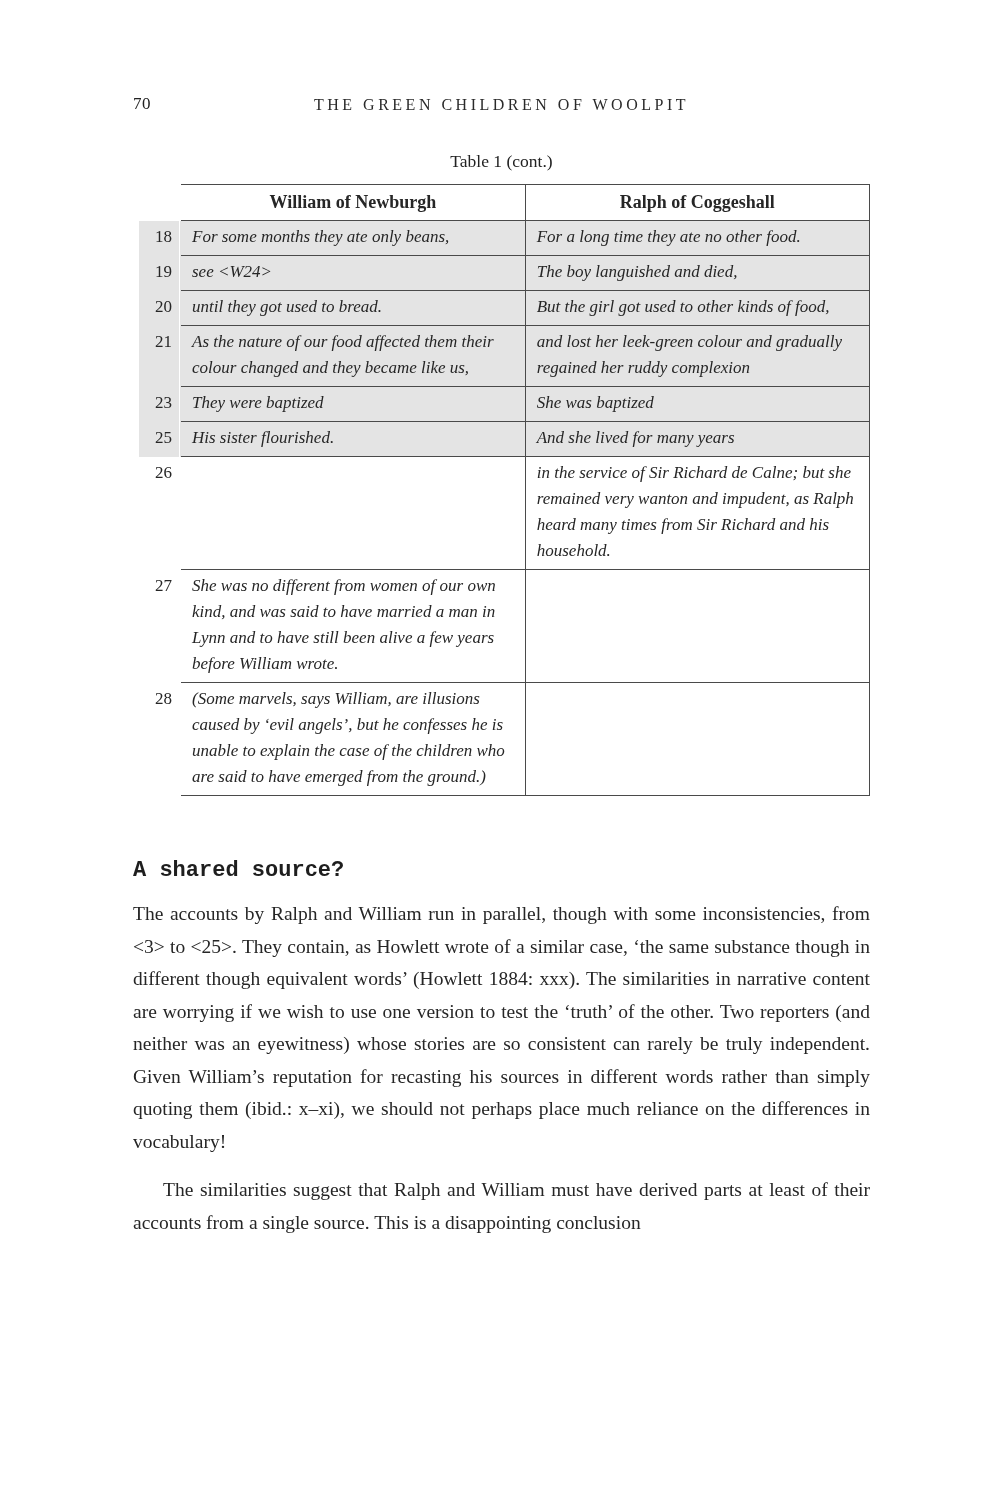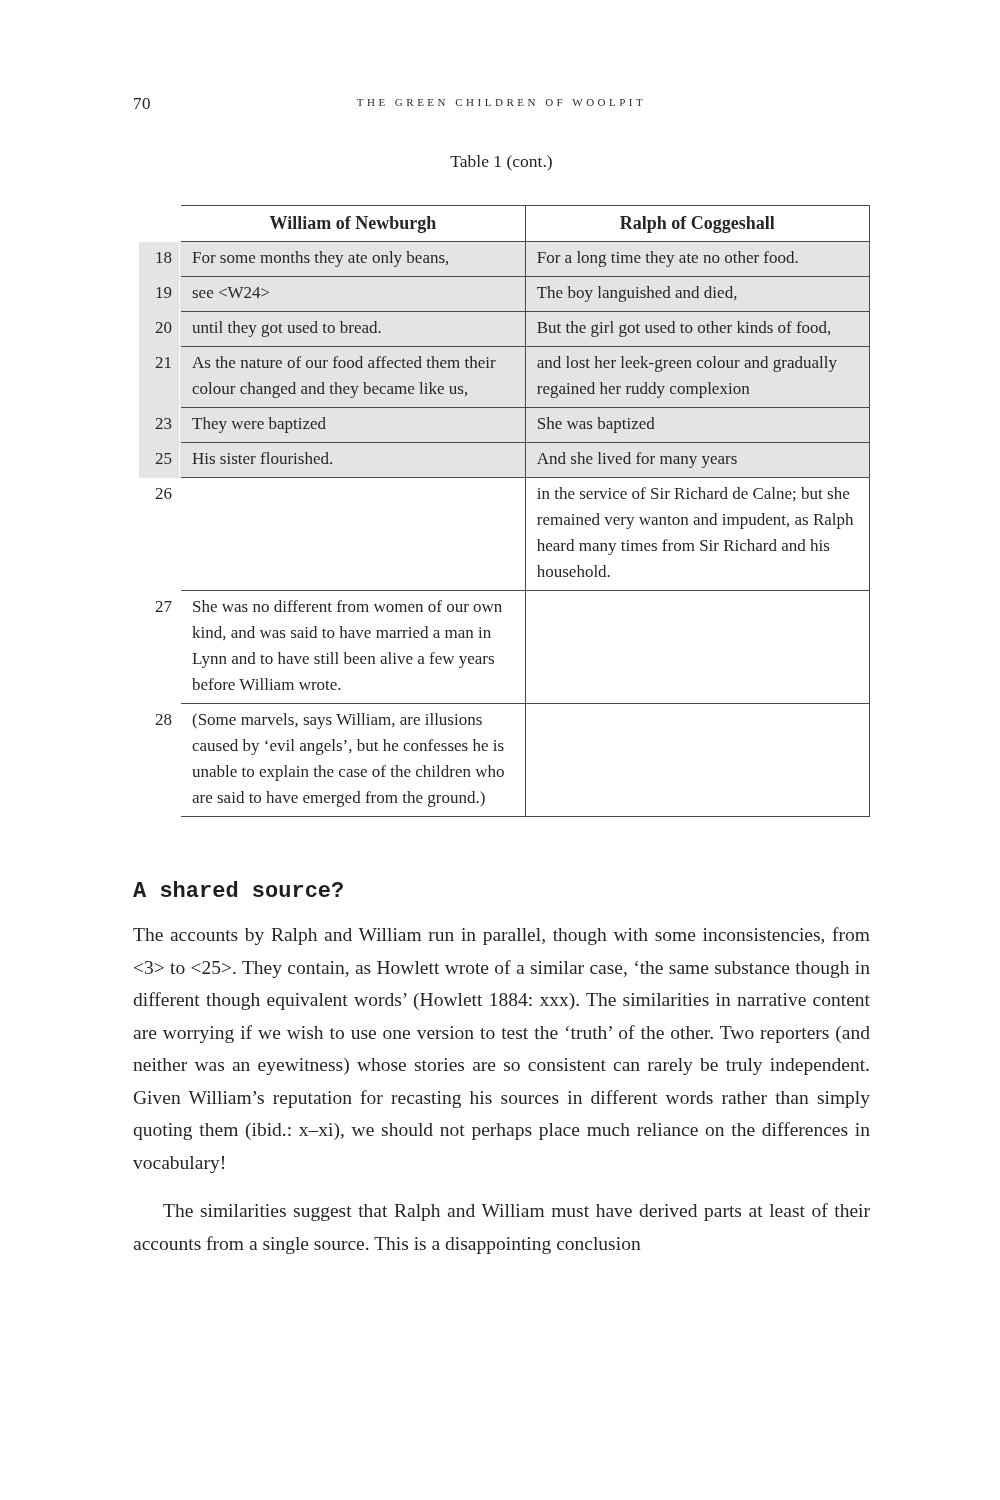--- a/index.html
+++ b/index.html
@@ -22,35 +22,35 @@
   }
   .page-number {
     position: absolute;
     left: 0;
     top: 94px;
     font-size: 17px;
     letter-spacing: 0.5px;
   }
   .running-title {
     text-align: center;
-    font-size: 11px;
+    font-size: 16px;
     letter-spacing: 3.5px;
     color: #2a2a2a;
   }
 
   
   .table-caption {
     text-align: center;
     margin-top: 33px;
     font-size: 17.5px;
     font-family: Liberation Serif, serif;
   }
 
   
-  .table-wrap { margin-top: 33px; margin-left: 6px; }
+  .table-wrap { margin-top: 12px; margin-left: 6px; }
   table.cmp {
     border-collapse: collapse;
     table-layout: fixed;
     font-size: 17px;
     line-height: 26px;
     color: #262626;
   }
   table.cmp col.gutter-col  { width: 34px; }
   table.cmp col.william-col { width: 347px; }
   table.cmp col.ralph-col   { width: 346px; }
@@ -60,20 +60,21 @@
     background: #ffffff;
     font-size: 18px;
     font-weight: bold;
     text-align: center;
     padding: 4px 10px 5px 10px;
   }
   table.cmp td.cell {
     border: 1.5px solid #4a4a4a;
     padding: 3px 10px 5px 11px;
     background: #ffffff;
+    font-style: italic;
   }
   table.cmp tr.shaded td.cell { background: #e4e4e4; }
   table.cmp td.gutter, table.cmp th.gutter {
     border: none;
     background: transparent;
     background-clip: padding-box;
     border-right: 2px solid transparent;
     text-align: right;
     padding: 3px 7px 0 16px;
     font-size: 17px;

